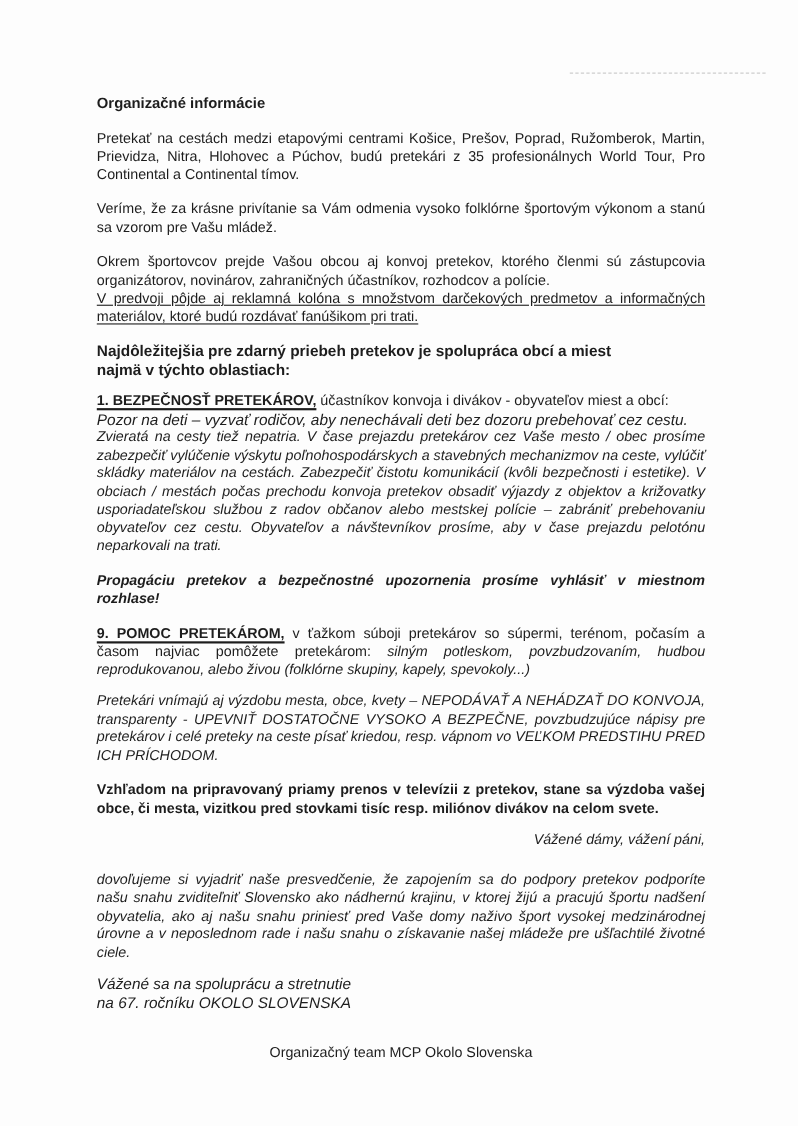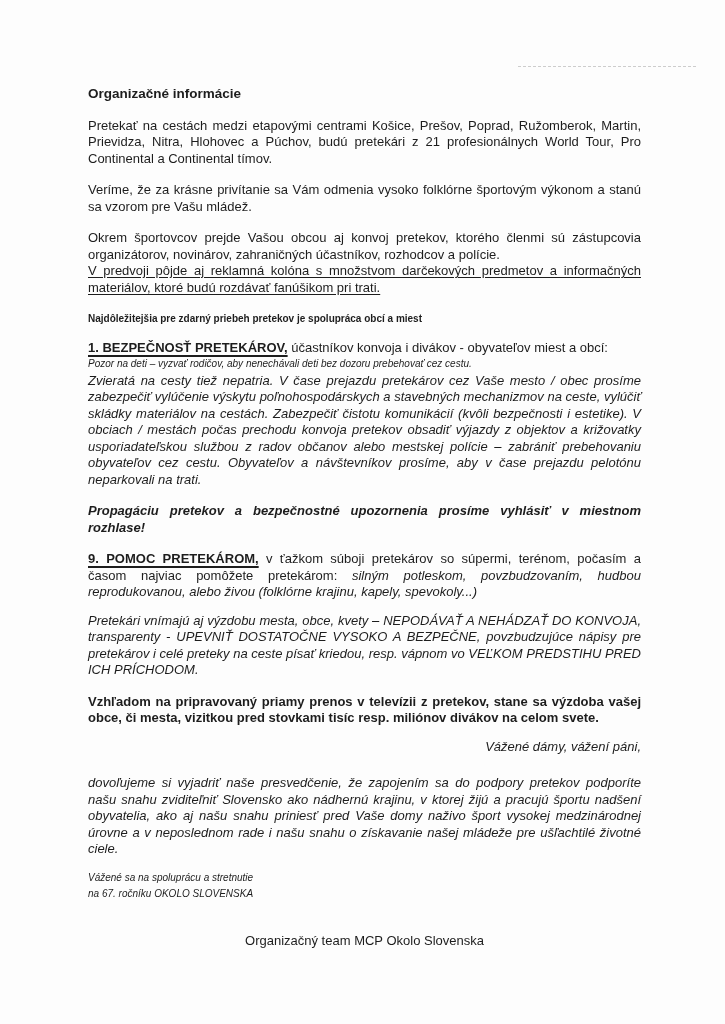--- a/index.html
+++ b/index.html
@@ -39,21 +39,21 @@
     margin: 0 0 15px 0;
   }
   .para {
     font-size: 13px;
     line-height: 16.5px;
     margin: 0 0 15px 0;
     text-align: justify;
   }
   .para.no-justify { text-align: right; }
   .line {
-    font-size: 10px;
+    font-size: 14px;
     line-height: 16.5px;
     text-align: left;
   }
   .group { margin: 0 0 15px 0; }
   .group .para { margin: 0; }
   .italic { font-style: italic; }
   .bold { font-weight: bold; }
   .bold-italic { font-weight: bold; font-style: italic; }
   .underline {
     text-decoration: underline;
@@ -76,42 +76,43 @@
 </style>
 </head>
 <body>
 
 <div class="page">
 
   <div class="scan-artifact"></div>
 
   <h1 class="doc-title">Organizačné informácie</h1>
 
-  <p class="para">Pretekať na cestách medzi etapovými centrami Košice, Prešov, Poprad, Ružomberok, Martin, Prievidza, Nitra, Hlohovec a Púchov, budú pretekári z 21 profesionálnych World Tour, Pro Continental a Continental tímov.</p>
+  <p class="para">Pretekať na cestách medzi etapovými centrami Košice, Prešov, Poprad, Ružomberok, Martin, Prievidza, Nitra, Hlohovec a Púchov, budú pretekári z 35 profesionálnych World Tour, Pro Continental a Continental tímov.</p>
 
   <p class="para">Veríme, že za krásne privítanie sa Vám odmenia vysoko folklórne športovým výkonom a stanú sa vzorom pre Vašu mládež.</p>
 
   <div class="group">
     <p class="para">Okrem športovcov prejde Vašou obcou aj konvoj pretekov, ktorého členmi sú zástupcovia organizátorov, novinárov, zahraničných účastníkov, rozhodcov a polície.</p>
     <p class="para underline">V predvoji pôjde aj reklamná kolóna s množstvom darčekových predmetov a informačných materiálov, ktoré budú rozdávať fanúšikom pri trati.</p>
   </div>
 
   <div class="group tight">
     <div class="line bold">Najdôležitejšia pre zdarný priebeh pretekov je spolupráca obcí a miest</div>
+    <div class="line bold">najmä v týchto oblastiach:</div>
   </div>
 
   <div class="group">
     <p class="para"><span class="sec-heading">1. BEZPEČNOSŤ  PRETEKÁROV,</span><span> účastníkov konvoja i divákov - obyvateľov miest a obcí:</span></p>
     <div class="line italic">Pozor na deti – vyzvať rodičov, aby nenechávali deti bez dozoru prebehovať cez cestu.</div>
     <p class="para italic">Zvieratá na cesty tiež nepatria. V čase prejazdu pretekárov cez Vaše mesto / obec prosíme zabezpečiť vylúčenie výskytu poľnohospodárskych a stavebných mechanizmov na ceste, vylúčiť skládky materiálov na cestách. Zabezpečiť čistotu komunikácií (kvôli bezpečnosti i estetike). V obciach / mestách počas prechodu konvoja pretekov obsadiť výjazdy z objektov a križovatky usporiadateľskou službou z radov občanov alebo mestskej polície – zabrániť prebehovaniu obyvateľov cez cestu. Obyvateľov a návštevníkov prosíme, aby v čase prejazdu pelotónu neparkovali na trati.</p>
   </div>
 
   <p class="para bold-italic">Propagáciu pretekov a bezpečnostné upozornenia prosíme vyhlásiť v miestnom rozhlase!</p>
 
-  <p class="para tight"><span class="sec-heading">9. POMOC  PRETEKÁROM,</span><span> v ťažkom súboji pretekárov so súpermi, terénom, počasím a časom najviac pomôžete pretekárom: </span><span class="italic">silným potleskom, povzbudzovaním, hudbou reprodukovanou, alebo živou (folklórne krajinu, kapely, spevokoly...)</span></p>
+  <p class="para tight"><span class="sec-heading">9. POMOC  PRETEKÁROM,</span><span> v ťažkom súboji pretekárov so súpermi, terénom, počasím a časom najviac pomôžete pretekárom: </span><span class="italic">silným potleskom, povzbudzovaním, hudbou reprodukovanou, alebo živou (folklórne skupiny, kapely, spevokoly...)</span></p>
 
   <p class="para italic">Pretekári vnímajú aj výzdobu mesta, obce, kvety – NEPODÁVAŤ A NEHÁDZAŤ DO KONVOJA, transparenty - UPEVNIŤ DOSTATOČNE VYSOKO A BEZPEČNE, povzbudzujúce nápisy pre pretekárov i celé preteky na ceste písať kriedou, resp. vápnom vo VEĽKOM PREDSTIHU PRED ICH PRÍCHODOM.</p>
 
   <p class="para bold tight">Vzhľadom na pripravovaný priamy prenos v televízii z pretekov, stane sa výzdoba vašej obce, či mesta, vizitkou pred stovkami tisíc resp. miliónov divákov na celom svete.</p>
 
   <p class="para italic no-justify loose">Vážené dámy, vážení páni,</p>
 
   <p class="para italic tight">dovoľujeme si vyjadriť naše presvedčenie, že zapojením sa do podpory pretekov podporíte našu snahu zviditeľniť Slovensko ako nádhernú krajinu, v ktorej žijú a pracujú športu nadšení obyvatelia, ako aj našu snahu priniesť pred Vaše domy naživo šport vysokej medzinárodnej úrovne a v neposlednom rade i našu snahu o získavanie našej mládeže pre ušľachtilé životné ciele.</p>
 
   <div class="group">

